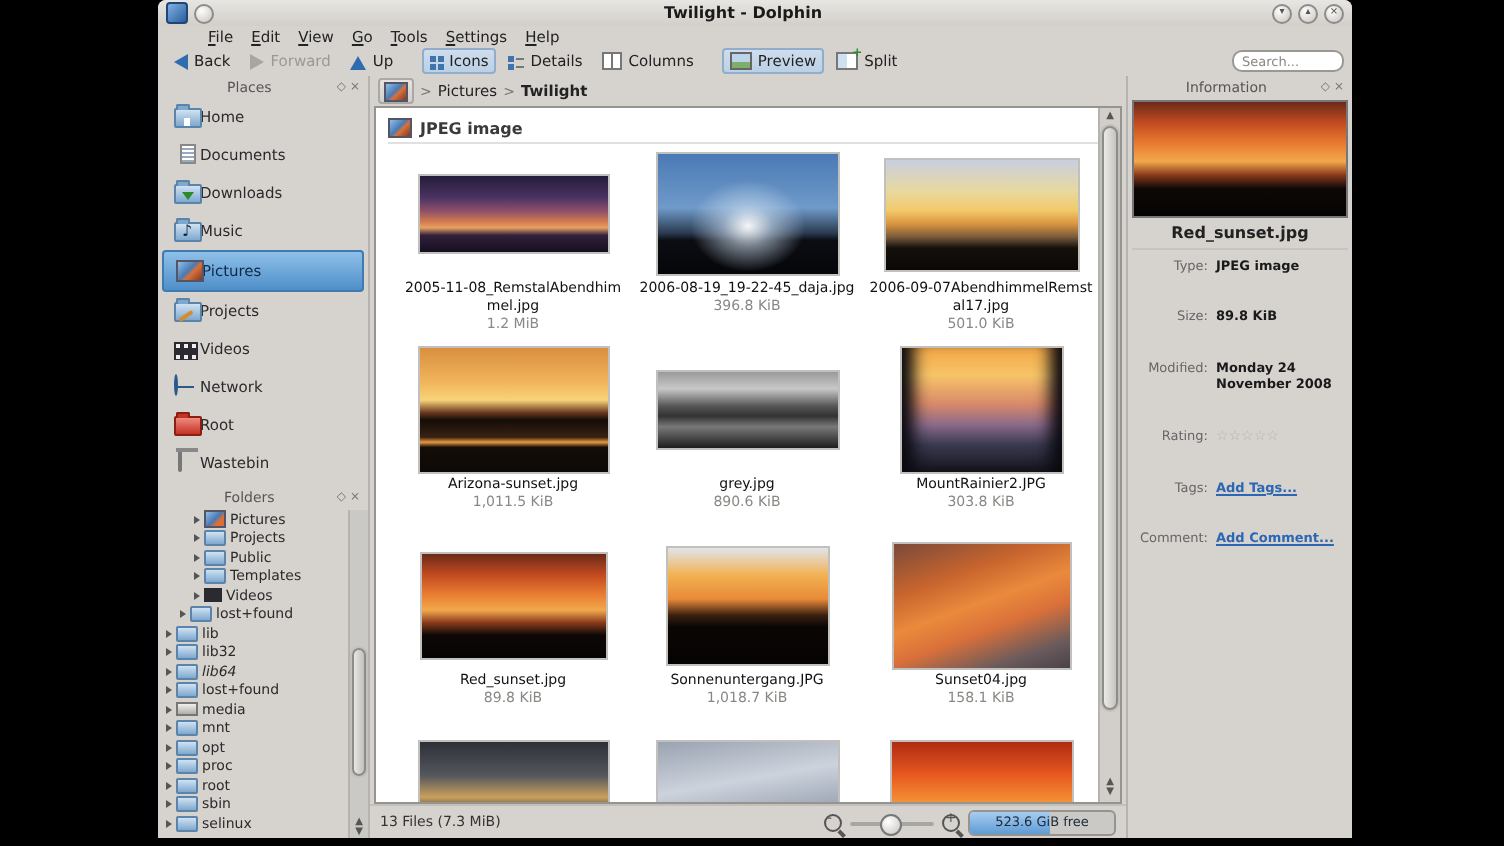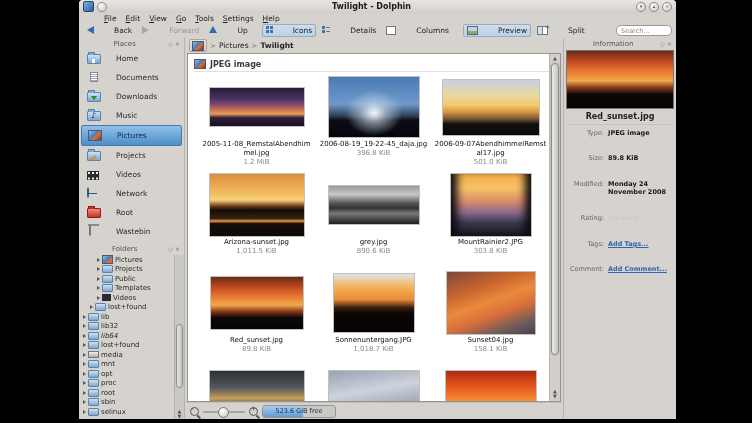--- a/index.html
+++ b/index.html
@@ -16,21 +16,21 @@
             background:radial-gradient(circle at 35% 30%,#fdfdfd,#c6c4c0);
             display:flex;align-items:center;justify-content:center;font-size:5px;color:#555;line-height:1;}
   .title{flex:1;text-align:center;font-weight:bold;font-size:8px;color:#1a1a1a;}
   .winbtns{display:flex;gap:3px;}
   
   .menubar{height:10px;display:flex;align-items:center;padding:0 21px;gap:1px;}
   .menu-item{font-size:7.5px;padding:0 4px;color:#222;}
   .menu-item::first-letter{text-decoration:underline;}
   
   .toolbar{height:15px;display:flex;align-items:center;padding:0 4px;gap:2px;}
-  .tbtn{display:flex;align-items:flex-start;gap:20px;padding:1px 3px;border:1px solid transparent;
+  .tbtn{display:flex;align-items:flex-end;gap:3px;padding:1px 3px;border:1px solid transparent;
         border-radius:2px;font-size:7.5px;color:#222;}
   .tbtn.pressed{border:1px solid #90aecb;background:linear-gradient(#cfdded,#bcd0e4);}
   .tbtn.disabled{color:#9a9894;}
   .sp{width:6px;}
   .search{margin-left:auto;width:46px;height:9px;border:1px solid #9a9894;border-radius:5px;
           font-size:6.5px;padding:0 4px;color:#444;background:#fff;outline:none;
           font-family:"DejaVu Sans","Liberation Sans",sans-serif;}
   .search::placeholder{color:#8a8884;}
   
   .ar{width:0;height:0;display:inline-block;}
@@ -49,21 +49,21 @@
   .ic-split{width:9px;height:7px;border:1px solid #777;background:linear-gradient(90deg,#cfe0f0 48%,#777 48%,#777 52%,#fff 52%);position:relative;}
   .ic-split i{position:absolute;right:-3px;top:-3px;color:#2c8a2c;font-size:6px;font-weight:bold;line-height:1;}
   
   .content{flex:1;display:flex;min-height:0;}
   .leftcol{width:105px;display:flex;flex-direction:column;border-right:1px solid #b5b3af;}
   .panel-header{height:11px;display:flex;align-items:center;padding:0 3px;font-size:7px;color:#555;text-align:center;}
   .panel-header .ph-title{flex:1;}
   .ph-btn{font-size:6px;color:#777;padding:0 1px;line-height:1;}
   
   .places{height:205px;overflow:hidden;}
-  .place{height:19px;display:flex;align-items:center;gap:16px;padding:0 2px 0 6px;font-size:7.5px;color:#2a2a2a;margin:0 2px;border-radius:2px;}
+  .place{height:19px;display:flex;align-items:center;gap:0;padding:0 2px 0 6px;font-size:7.5px;color:#2a2a2a;margin:0 2px;border-radius:2px;}
   .place.sel{background:linear-gradient(#8ec0e8,#4f8fc9);color:#0b2a4a;border:1px solid #3f7ab1;}
   .picon{width:13px;height:11px;position:relative;flex:none;}
   .fold{position:absolute;left:0;bottom:0;width:12px;height:8px;border-radius:1px;
         background:linear-gradient(#cfe2f2,#7fa8cf);border:1px solid #5b84ab;}
   .fold::before{content:"";position:absolute;left:0;top:-3px;width:5px;height:2px;background:#7fa8cf;border:1px solid #5b84ab;border-bottom:none;border-radius:1px 1px 0 0;}
   .fold.red{background:linear-gradient(#f08a80,#c43224);border-color:#8a1f14;}
   .fold.red::before{background:#c43224;border-color:#8a1f14;}
   .ov{position:absolute;z-index:2;}
   .ov-door{left:5px;bottom:1px;width:3px;height:4px;background:#fff;}
   .ov-page{left:3px;bottom:1px;width:6px;height:8px;background:#fff;border:1px solid #888;
@@ -497,20 +497,21 @@
           </div>
         </div>
         <div class="view-sb">
           <span class="up">▲</span>
           <span class="thumb"></span>
           <span class="dbl">▲<br>▼</span>
         </div>
       </div>
 
       <div class="statusbar">
+        <span class="st-files">13 Files (7.3 MiB)</span>
         <span class="mag">
             <i>-</i>
           </span>
         <span class="slider">
           <span class="track"></span>
             <span class="knob"></span>
         </span>
         <span class="mag">
             <i>+</i>
           </span>

